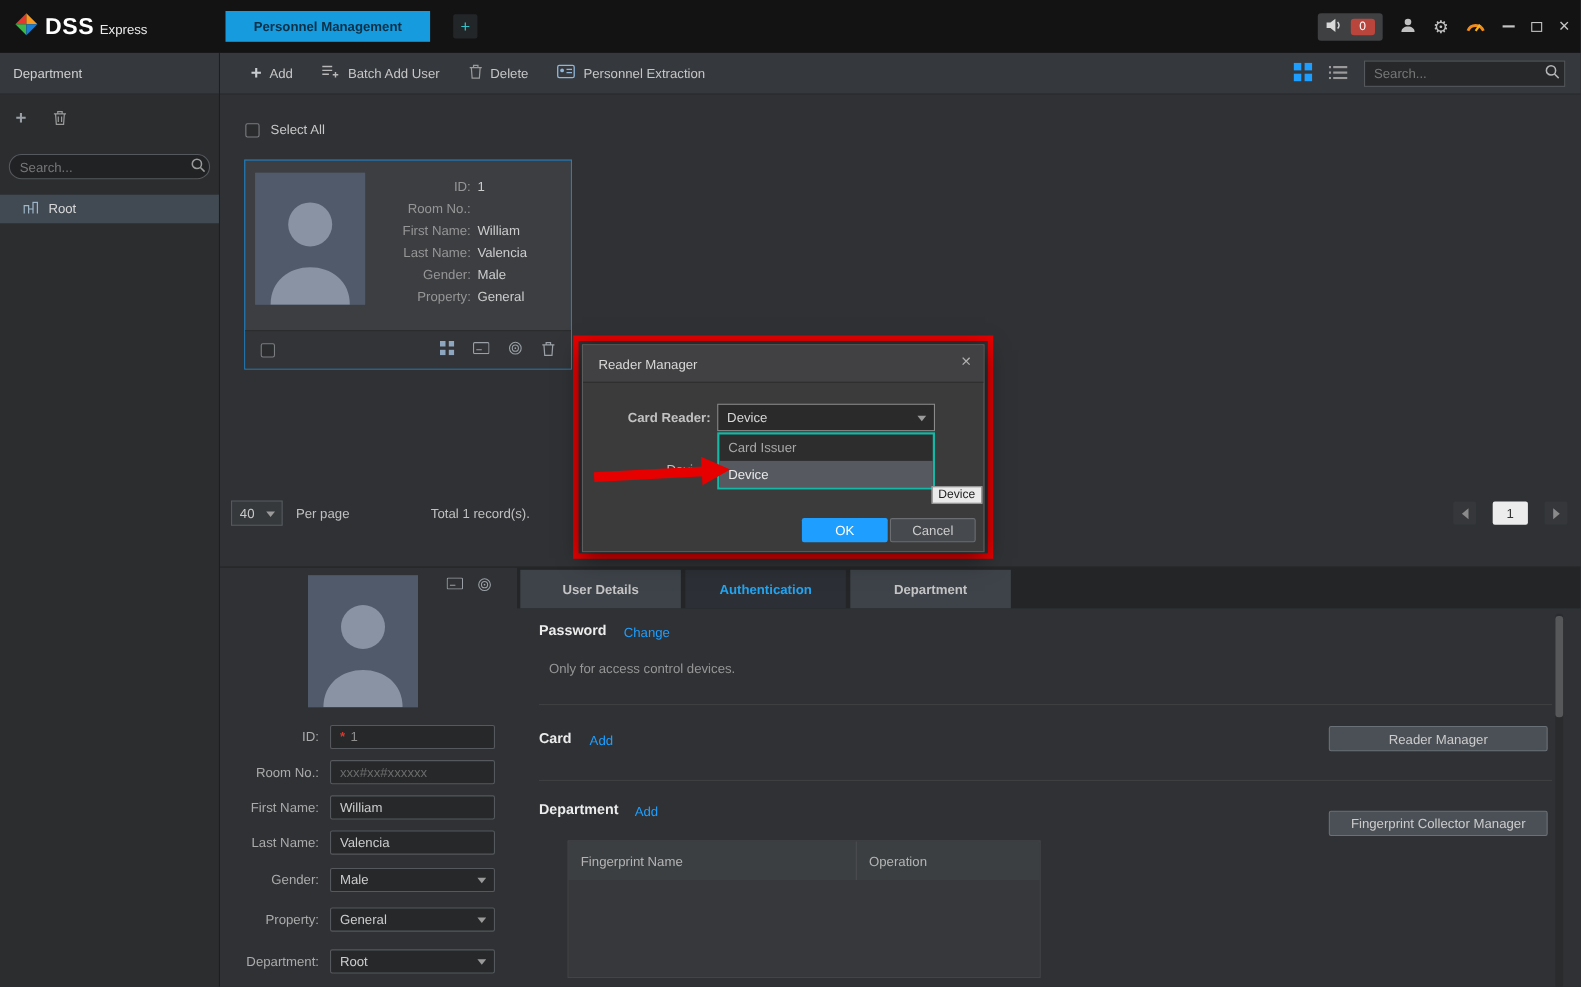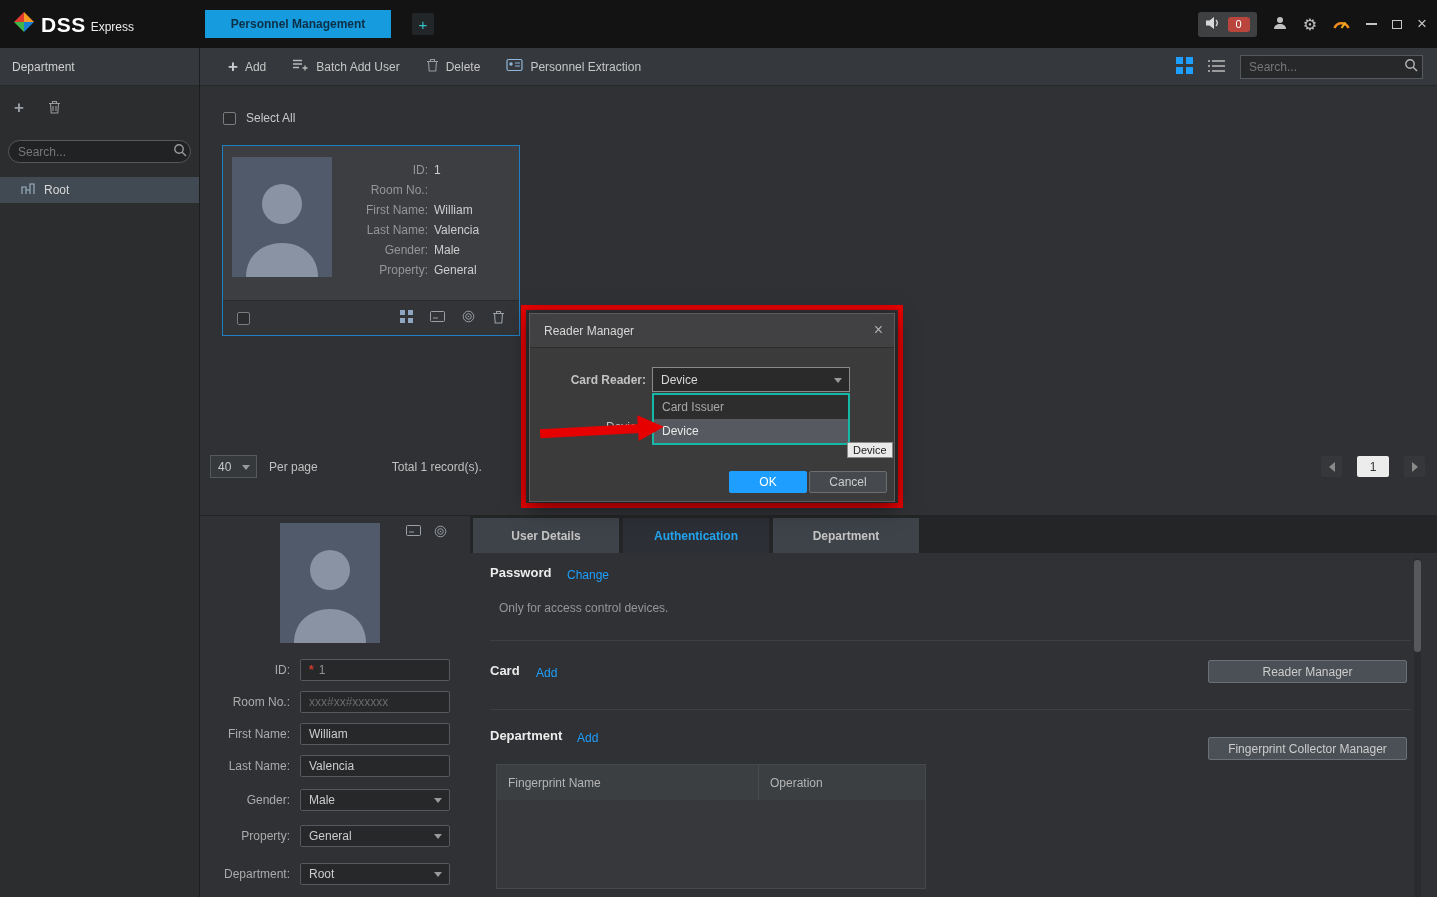--- a/index.html
+++ b/index.html
@@ -82,21 +82,21 @@
 
   #tabs-row { position:absolute; left:270px; right:0; top:0; height:37px; background:#232527; display:flex; align-items:flex-end; padding-left:3px; gap:4px;font-weight:bold; }
   .tab { width:146px; height:35px; background:#3e4349; color:#c4c4c4; display:flex; align-items:center; justify-content:center; }
   .tab.active { background:#2c3036; color:#23a4f0; }
 
   .sec-title { position:absolute; font-size:13px; font-weight:bold; color:#ececec; }
   .link { color:#1e9fff; }
   .divider { position:absolute; left:290px; right:26px; border-top:1px solid #3d3f41; }
   .mgr-btn { position:absolute; left:1008px; width:199px; height:23px; background:#4b5056; border:1px solid #6a7077; border-radius:2px; color:#ccc; display:flex; align-items:center; justify-content:center; }
 
-  #fp-table { position:absolute; left:296px; top:248px; width:430px; border:1px solid #46484b; }
+  #fp-table { position:absolute; left:316px; top:248px; width:430px; border:1px solid #46484b; }
   #fp-table .thead { height:35px; background:#3c3f42; display:flex; align-items:center; color:#b4b4b4; }
   #fp-table .th1 { width:262px; padding-left:11px; border-right:1px solid #4a4c4f; height:100%; display:flex; align-items:center; }
   #fp-table .th2 { padding-left:11px; }
   #fp-table .tbody { height:88px; background:#36383b; }
 
   #v-scroll { position:absolute; right:16px; top:42px; width:7px; height:340px; background:#292b2d; border-radius:3px; }
   #v-scroll .thumb { position:absolute; left:0; top:2px; width:7px; height:92px; background:#56585a; border-radius:3px; }
 
   
   #annotation-box { position:absolute; left:521px; top:305px; width:382px; height:203px; border:5px solid #e60000; z-index:40; pointer-events:none; }

